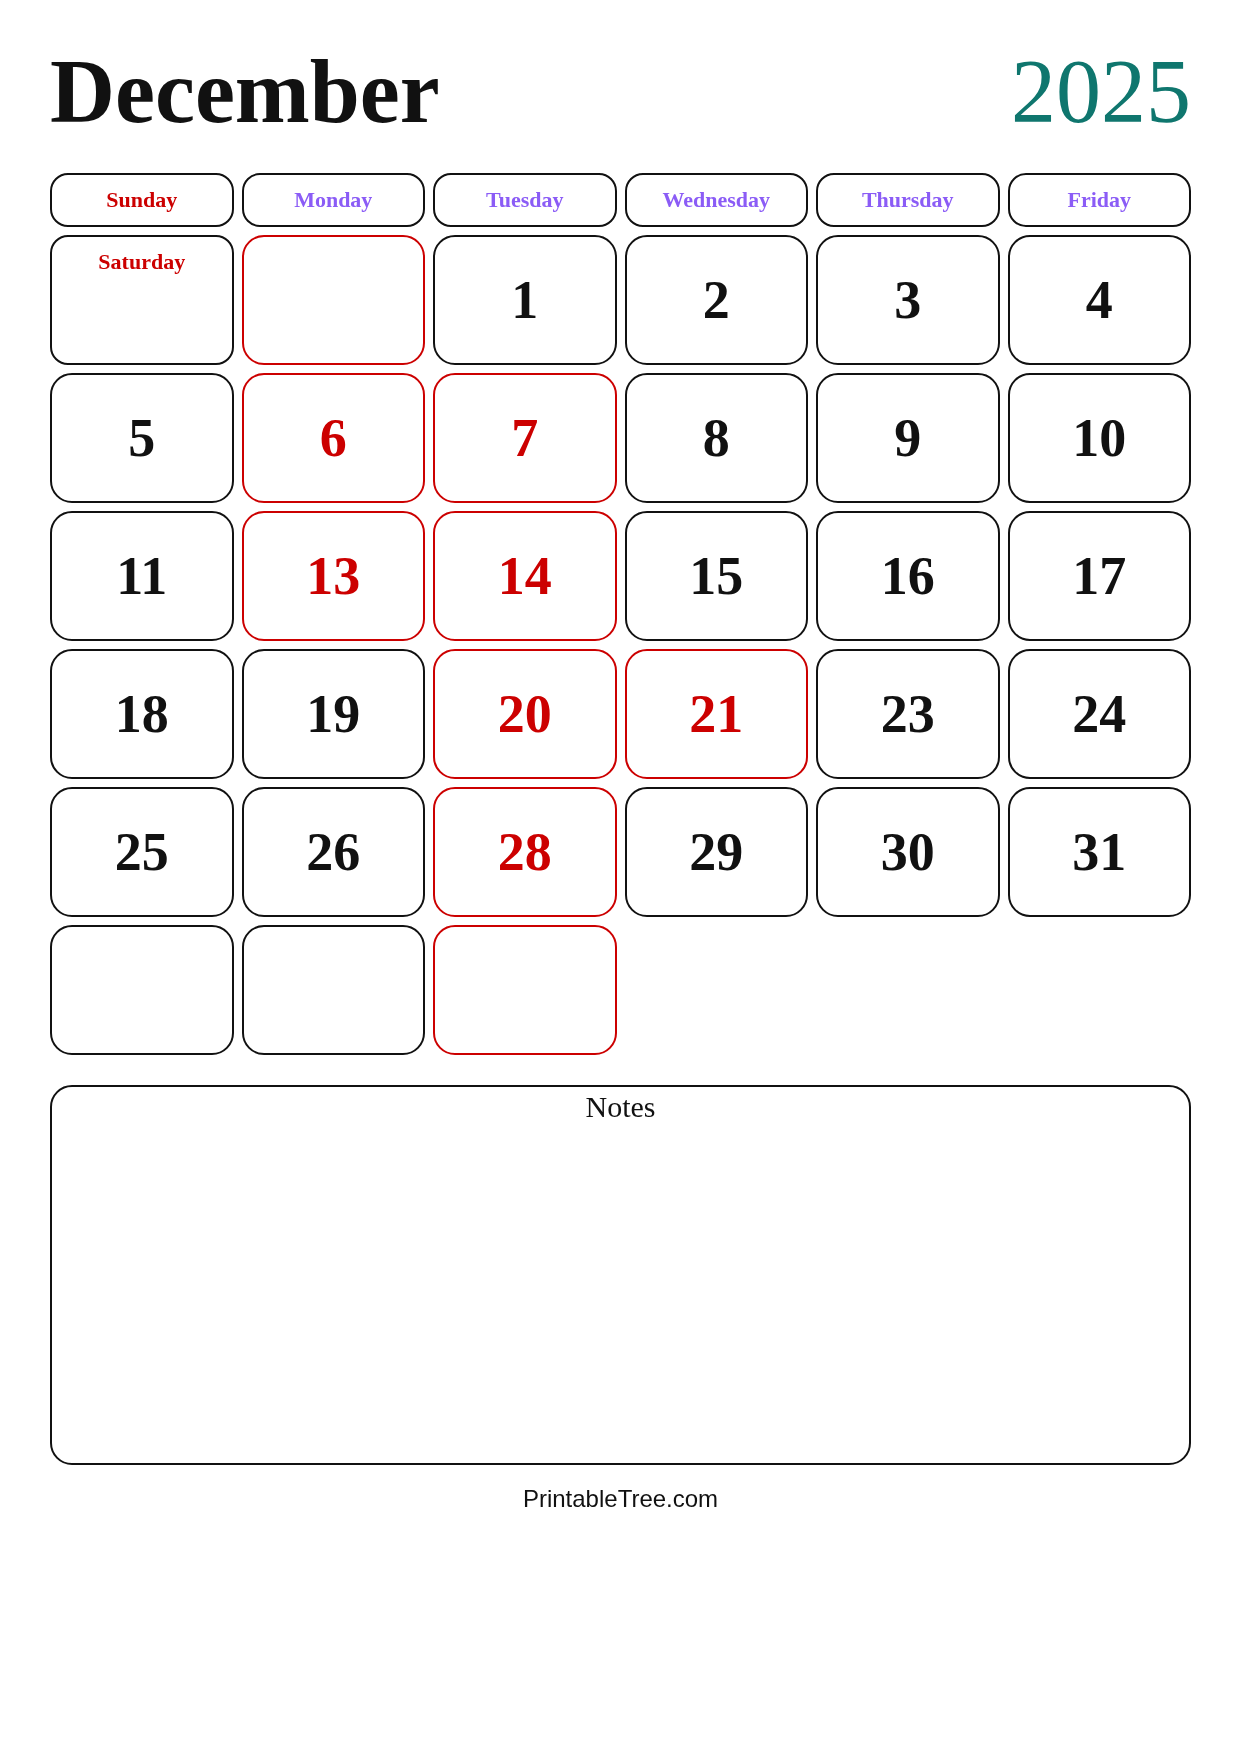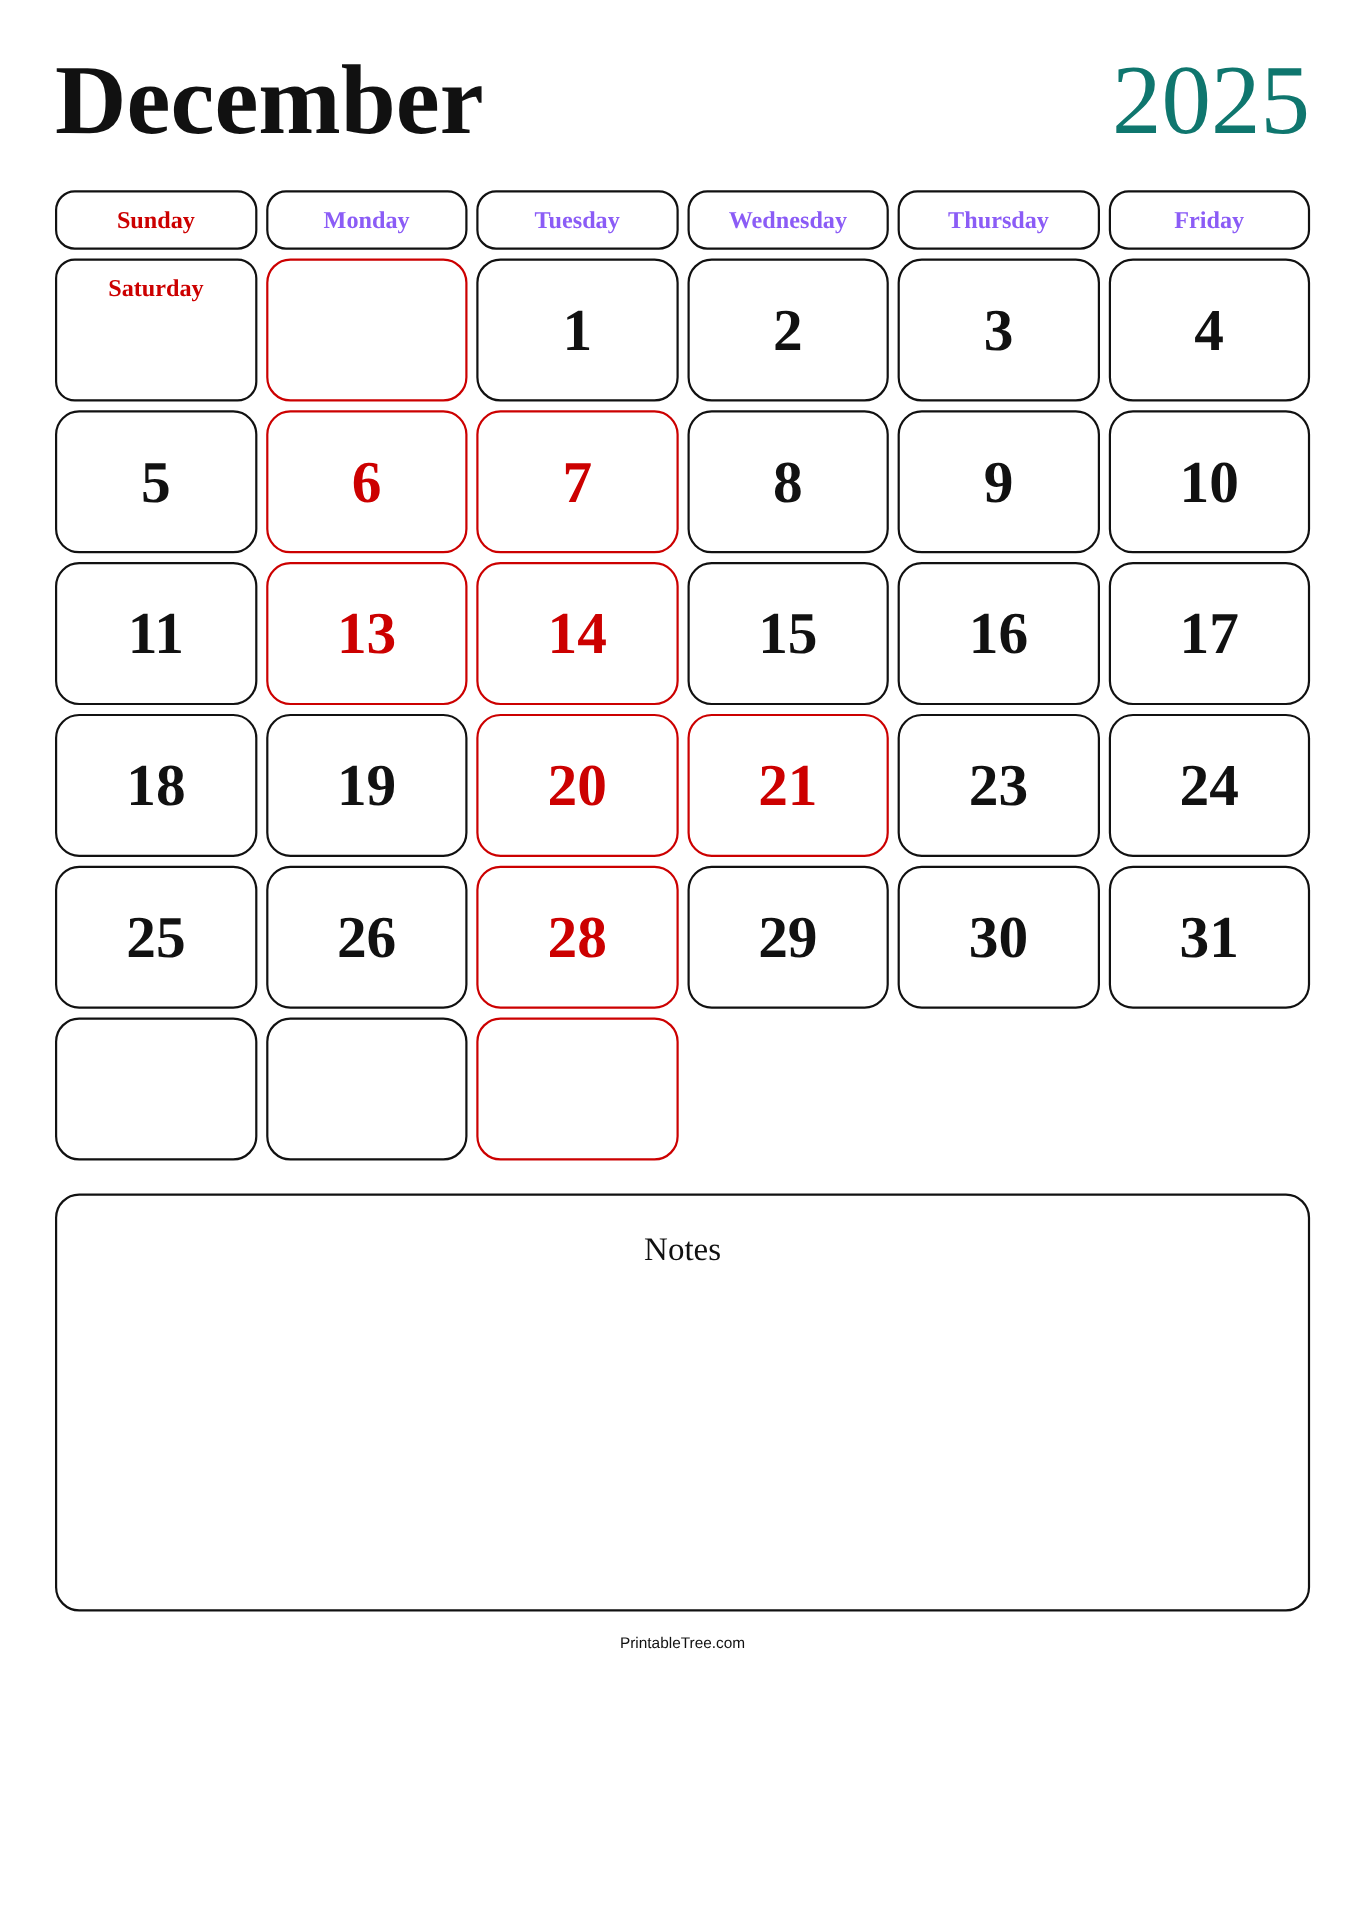--- a/index.html
+++ b/index.html
@@ -82,36 +82,36 @@
       color: transparent;
     }
 
     .day-cell.empty.weekend {
       border-color: #cc0000;
     }
 
     .notes-section {
       border: 2.5px solid #111;
       border-radius: 22px;
-      padding: 32px;
+      padding: 3px;
       min-height: 380px;
       margin-bottom: 20px;
     }
 
     .notes-title {
       text-align: center;
       font-size: 30px;
       font-family: Georgia, serif;
       color: #111;
       margin-bottom: 10px;
     }
 
     .footer {
       text-align: center;
-      font-size: 14px;
+      font-size: 24px;
       font-family: Arial, sans-serif;
       color: #111;
     }
   </style>
 </head>
 <body>
 
 <div class="header">
   <span class="month-title">December</span>
   <span class="year-title">2025</span>

